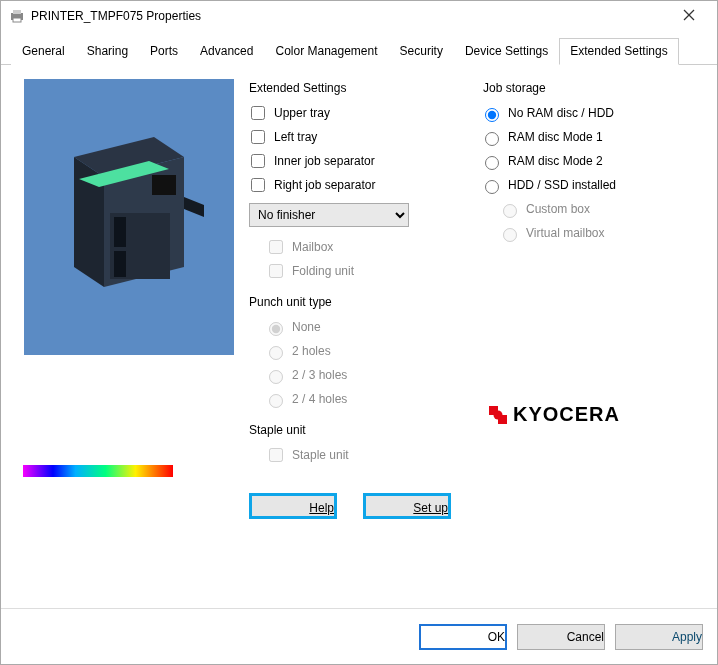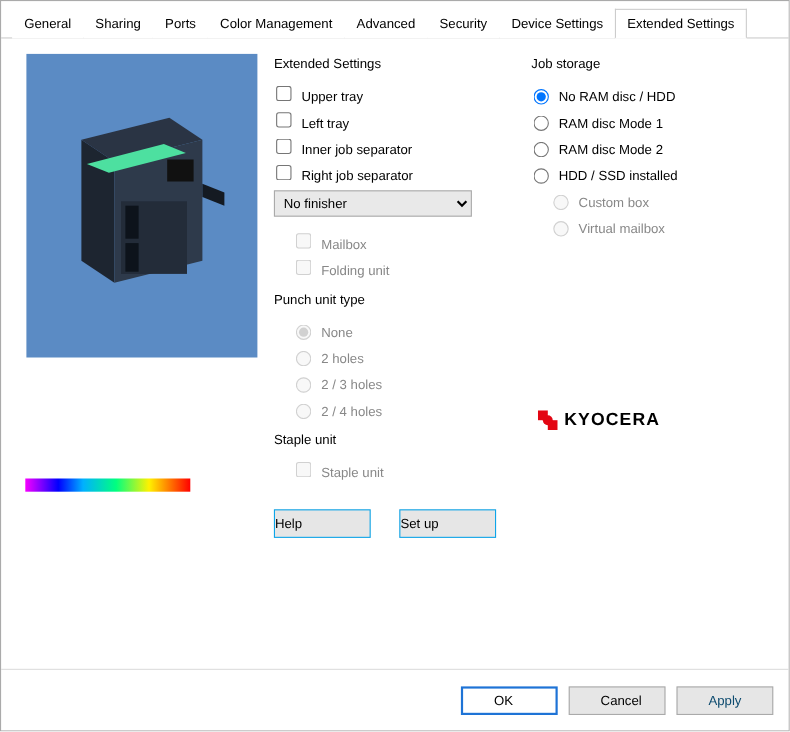--- a/index.html
+++ b/index.html
@@ -13,49 +13,65 @@
   .tab { padding: 5px 10px 6px 10px; border: 1px solid transparent; position: relative; top: 1px; background: #fff; cursor: default; }
   .tab.active { border: 1px solid #ccc; border-bottom: 1px solid #fff; }
   .content { flex: 1; display: flex; padding: 14px 22px 10px 22px; gap: 14px; }
   .col-left { width: 212px; display: flex; flex-direction: column; align-items: center; }
   .preview { width: 210px; height: 276px; background: #5b8bc4; display: flex; align-items: center; justify-content: center; margin-bottom: 10px; }
   .preview svg { width: 170px; height: 200px; }
   .rainbow { width: 150px; height: 12px; margin-top: 100px; align-self: flex-start; background: linear-gradient(90deg,#f700ff,#0000ff 20%,#00b0ff 35%,#00ff80 55%,#fff100 75%,#ff0000 100%); }
   .col-mid { width: 220px; }
   .col-right { width: 200px; }
   .group-label { margin: 2px 0 6px 0; }
-  .cbrow, .rrow { display: flex; align-items: flex-end; height: 24px; gap: 6px; }
+  .cbrow, .rrow { display: flex; align-items: center; height: 24px; gap: 6px; }
   .cbrow input, .rrow input { width: 14px; height: 14px; margin-left: 2px; }
   .cbrow.indent, .rrow.indent { padding-left: 18px; }
   .cbrow.disabled, .rrow.disabled { color: #888; }
-  select.combo { width: 180px; height: 24px; margin: 6px 0 8px 0; background: #e9e9e9; border: 1px solid #aaa; padding: 2px 4px; }
+  select.combo { width: 160px; height: 24px; margin: 6px 0 8px 0; background: #e9e9e9; border: 1px solid #aaa; padding: 2px 4px; }
   .btnrow { display: flex; gap: 26px; margin-top: 26px; padding-left: 0; }
-  .btn { width: 88px; height: 26px; border: 1px solid #0ea5e9; background: #e6e6e6; text-align: left; line-height: 24px; cursor: default; }
+  .btn { width: 88px; height: 26px; border: 3px solid #0ea5e9; background: #e6e6e6; text-align: right; line-height: 24px; cursor: default; text-decoration: underline; }
   .brand { display: flex; align-items: center; gap: 6px; margin-top: 22px; margin-left: 6px; font-weight: bold; color: #000; }
   .brand .mark { width: 18px; height: 18px; }
-  .brandtext { letter-spacing: 1px; font-size: 16px; font-family: Arial, sans-serif; }
+  .brandtext { letter-spacing: 1px; font-size: 20px; font-family: Arial, sans-serif; }
   .footer { height: 56px; border-top: 1px solid #ddd; display: flex; align-items: center; justify-content: flex-end; gap: 10px; padding: 0 14px; }
-  .fbtn { width: 88px; height: 26px; border: 1px solid #aaa; background: #e6e6e6; text-align: left; line-height: 24px; cursor: default; padding-left: 28px; }
+  .fbtn { width: 88px; height: 26px; border: 1px solid #aaa; background: #e6e6e6; text-align: right; line-height: 24px; cursor: default; }
   .fbtn.primary { border: 2px solid #1e73d6; background: #fff; line-height: 22px; }
   .fbtn.disabled { color: #0c4a6e; }
   fieldset { border: none; padding: 0; margin: 0 0 10px 0; }
   .hsep { height: 6px; }
 </style>
 </head>
 <body>
 
 <div class="window">
 
+  <div class="titlebar">
+    <span class="printer-icon">
+      <svg viewBox="0 0 16 16">
+          <rect x="2" y="5" width="12" height="7" fill="#888"></rect>
+          <rect x="4" y="2" width="8" height="4" fill="#ccc"></rect>
+          <rect x="4" y="10" width="8" height="4" fill="#fff" stroke="#888"></rect>
+        </svg>
+    </span>
+    <span class="title">PRINTER_TMPF075 Properties</span>
+    <span class="close">
+      <svg width="12" height="12" viewBox="0 0 12 12">
+          <line x1="1" y1="1" x2="11" y2="11" stroke="#333" stroke-width="1.2"></line>
+          <line x1="11" y1="1" x2="1" y2="11" stroke="#333" stroke-width="1.2"></line>
+        </svg>
+    </span>
+  </div>
 
   <div class="tabrow">
     <div class="tab">General</div>
     <div class="tab">Sharing</div>
     <div class="tab">Ports</div>
+    <div class="tab">Advanced</div>
     <div class="tab">Color Management</div>
-    <div class="tab">Advanced</div>
     <div class="tab">Security</div>
     <div class="tab">Device Settings</div>
     <div class="tab active">Extended Settings</div>
   </div>
 
   <div class="content">
 
     <div class="col-left">
       <div class="preview">
         <svg viewBox="0 0 170 200">

